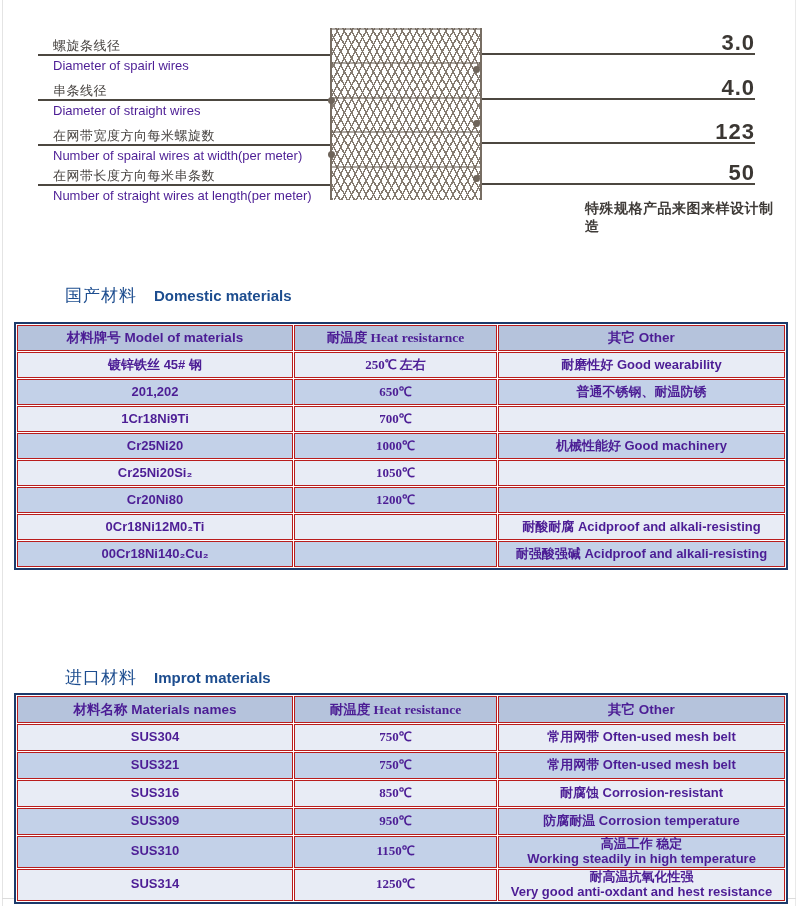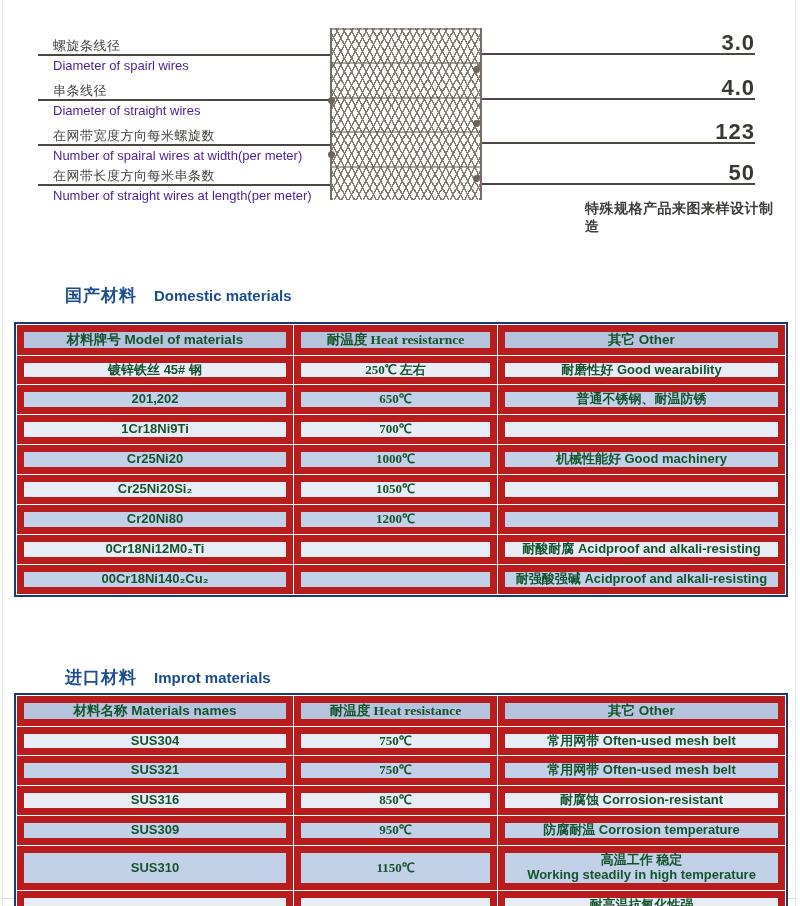--- a/index.html
+++ b/index.html
@@ -27,33 +27,33 @@
       repeating-linear-gradient(180deg, rgba(104,94,84,.55) 0 2px, transparent 2px 34.4px),
       repeating-linear-gradient(62deg, #857b71 0 1.4px, transparent 1.4px 6.4px),
       repeating-linear-gradient(-62deg, #857b71 0 1.4px, transparent 1.4px 6.4px);
     border-left:2px solid #776d63;border-right:2px solid #776d63;
   }
   .dot{position:absolute;width:7px;height:7px;border-radius:50%;background:#6e645a;}
   .note{position:absolute;left:585px;top:200px;width:190px;font-size:14px;font-weight:bold;color:#3f3b38;letter-spacing:.5px;}
 
   
   .sec-head{position:absolute;left:65px;color:#1d4d8f;}
-  .sec-cn{font-size:17px;font-weight:bold;letter-spacing:1px;}
+  .sec-cn{font-size:17px;font-weight:normal;letter-spacing:1px;}
   .sec-en{font-size:15px;font-weight:bold;margin-left:17px;}
 
   
   table.mat{
     position:absolute;left:14px;width:774px;table-layout:fixed;
     border-collapse:separate;border-spacing:1px;background:#ffffff;
     border:2px solid #1c3a6b;
   }
   table.mat td{
-    box-sizing:border-box;border:7px solid #b91c1c;
+    box-sizing:border-box;border:1px solid #b91c1c;
     text-align:center;vertical-align:middle;overflow:hidden;
-    font-size:13px;font-weight:bold;color:#14532d;padding:0 4px;
+    font-size:13px;font-weight:bold;color:#4c1d95;padding:0 4px;
     white-space:pre-line;line-height:1.15;
   }
   #table-domestic td{height:26px;}
   #table-imported td{height:27px;}
   td.c1{width:276px;}
   td.c2{width:203px;font-family:Liberation Serif, serif;}
   tr.hdr td{background:#b5c3dc;font-size:13.5px;}
   tr.lt td{background:#e8ecf5;}
   tr.md td{background:#c3d1e8;}
   td.sm1{font-size:12px;}

